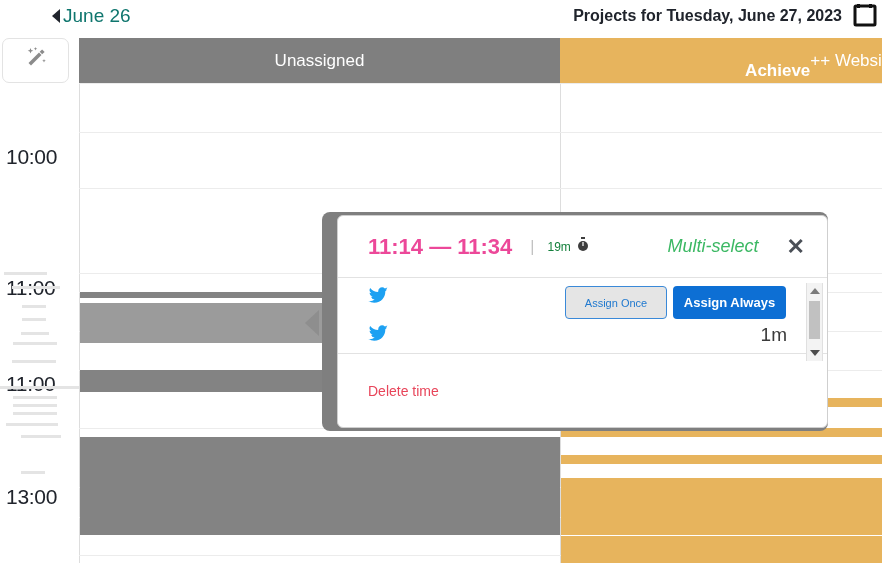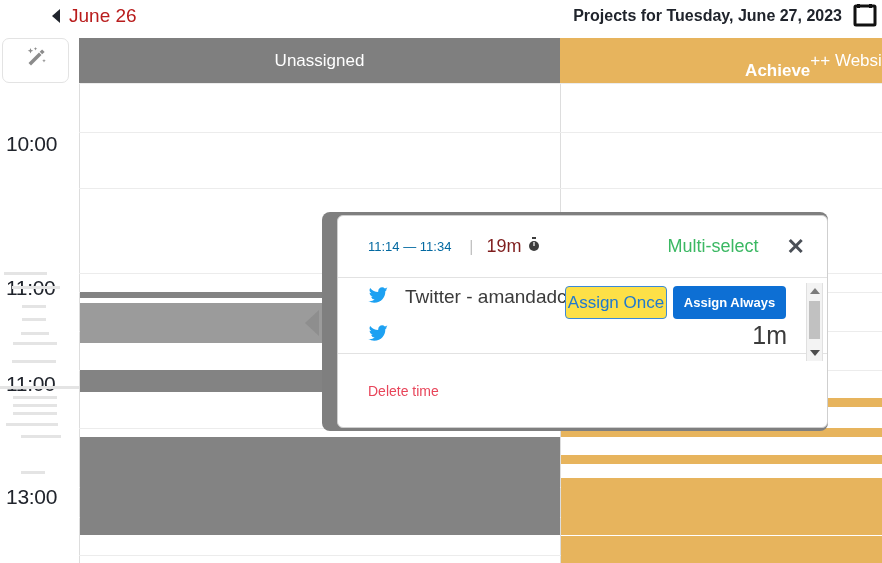--- a/index.html
+++ b/index.html
@@ -18,23 +18,23 @@
     top: 0; left: 0;
     width: 882px; height: 31px;
     background: #ffffff;
   }
   .prev-day {
     position: absolute;
     left: 52px; top: 0px;
     height: 31px;
     display: flex;
     align-items: center;
-    gap: 9px;
+    gap: 3px;
     font-size: 19px;
-    color: #b91c1c;
+    color: #0f766e;
     cursor: pointer;
   }
   .tri-left {
     width: 0; height: 0;
     border-top: 7px solid transparent;
     border-bottom: 7px solid transparent;
     border-right: 8px solid #20242c;
   }
   .proj-title {
     position: absolute;
@@ -169,42 +169,43 @@
   }
   .pop-head {
     position: relative;
     height: 62px;
     display: flex;
     align-items: center;
     padding: 0 22px 0 30px;
     border-bottom: 1px solid #e2e2e2;
   }
   .pop-time {
-    font-size: 13px;
-    font-weight: normal;
-    color: #0369a1;
+    font-size: 22px;
+    font-weight: bold;
+    color: #ec4899;
     white-space: nowrap;
   }
   .pop-sep {
     color: #c2c2c2;
     font-size: 16px;
     margin: 0 13px 0 18px;
   }
   .pop-dur {
-    font-size: 18px;
-    color: #7f1d1d;
+    font-size: 12px;
+    color: #15803d;
     margin-right: 6px;
   }
   .stopwatch { display: inline-block; vertical-align: -2px; }
   .pop-multi {
     margin-left: auto;
     color: #3bb863;
     font-size: 18px;
     white-space: nowrap;
     cursor: pointer;
+    font-style: italic;
   }
   .pop-close {
     margin-left: 28px;
     font-size: 22px;
     font-weight: bold;
     color: #4a4f57;
     cursor: pointer;
     line-height: 1;
   }
 
@@ -225,34 +226,34 @@
   }
   .tw-icon { width: 21px; margin-right: 16px; flex: 0 0 auto; }
   .row-label {
     font-size: 19px;
     color: #3b3b3b;
     white-space: nowrap;
     overflow: hidden;
   }
   .row-time {
     margin-left: auto;
-    font-size: 25px;
+    font-size: 19px;
     color: #3b3b3b;
     white-space: nowrap;
   }
 
   .assign-once {
     position: absolute;
     left: 565px; top: 286px;
     width: 102px; height: 33px;
-    background: #fde047;
+    background: #e5e5e5;
     border: 1px solid #3a89d8;
     border-radius: 4px;
     color: #2079cf;
-    font-size: 17px;
+    font-size: 11px;
     display: flex;
     align-items: center;
     justify-content: center;
     cursor: pointer;
   }
   .assign-always {
     position: absolute;
     left: 673px; top: 286px;
     width: 113px; height: 33px;
     background: #0d6fd4;
@@ -368,21 +369,21 @@
   <div class="gridline" style="top:190px;"></div>
   <div class="gridline" style="top:209px;"></div>
   <div class="gridline" style="top:248px;"></div>
   <div class="gridline" style="top:287px;"></div>
   <div class="gridline" style="top:345px;"></div>
   <div class="gridline" style="top:404px;"></div>
   <div class="gridline" style="top:434px;"></div>
   <div class="gridline" style="top:472px;"></div>
 
   <div class="gutter">
-    <div class="hourlabel" style="top:49px;">10:00</div>
+    <div class="hourlabel" style="top:62px;">10:00</div>
     <div class="hourlabel" style="top:193px;">11:00</div>
     <div class="hourlabel" style="top:289px;">11:00</div>
     <div class="hourlabel" style="top:402px;">13:00</div>
 
     <div class="tick" style="left:4px;  top:189px; width:43px;"></div>
     <div class="tick" style="left:12px; top:203px; width:48px;"></div>
     <div class="tick" style="left:22px; top:222px; width:24px;"></div>
     <div class="tick" style="left:22px; top:235px; width:24px;"></div>
     <div class="tick" style="left:21px; top:249px; width:28px;"></div>
     <div class="tick" style="left:13px; top:259px; width:44px;"></div>
@@ -428,21 +429,20 @@
     <span class="pop-close">✕</span>
   </div>
 
   <div class="pop-list">
     <div class="listrow">
       <span class="tw-icon">
         <svg width="21" height="17" viewBox="0 0 24 20">
           <path fill="#1da1f2" d="M23 2.3c-.8.4-1.7.6-2.6.8.9-.6 1.6-1.5 2-2.5-.9.5-1.9.9-2.9 1.1A4.6 4.6 0 0 0 11.6 5c0 .4 0 .7.1 1A13 13 0 0 1 2.2 1.2a4.6 4.6 0 0 0 1.4 6.1 4.5 4.5 0 0 1-2.1-.6v.1c0 2.2 1.6 4 3.7 4.5a4.6 4.6 0 0 1-2 .1 4.6 4.6 0 0 0 4.3 3.2A9.2 9.2 0 0 1 0 16.5a13 13 0 0 0 7 2.1c8.4 0 13-7 13-13v-.6c.9-.6 1.7-1.5 2.3-2.4z"></path>
         </svg>
       </span>
-      <span class="row-label">Twitter - amandadc</span>
       <span class="row-time"></span>
     </div>
     <div class="listrow">
       <span class="tw-icon">
         <svg width="21" height="17" viewBox="0 0 24 20">
           <path fill="#1da1f2" d="M23 2.3c-.8.4-1.7.6-2.6.8.9-.6 1.6-1.5 2-2.5-.9.5-1.9.9-2.9 1.1A4.6 4.6 0 0 0 11.6 5c0 .4 0 .7.1 1A13 13 0 0 1 2.2 1.2a4.6 4.6 0 0 0 1.4 6.1 4.5 4.5 0 0 1-2.1-.6v.1c0 2.2 1.6 4 3.7 4.5a4.6 4.6 0 0 1-2 .1 4.6 4.6 0 0 0 4.3 3.2A9.2 9.2 0 0 1 0 16.5a13 13 0 0 0 7 2.1c8.4 0 13-7 13-13v-.6c.9-.6 1.7-1.5 2.3-2.4z"></path>
         </svg>
       </span>
       <span class="row-time">1m</span>
     </div>

